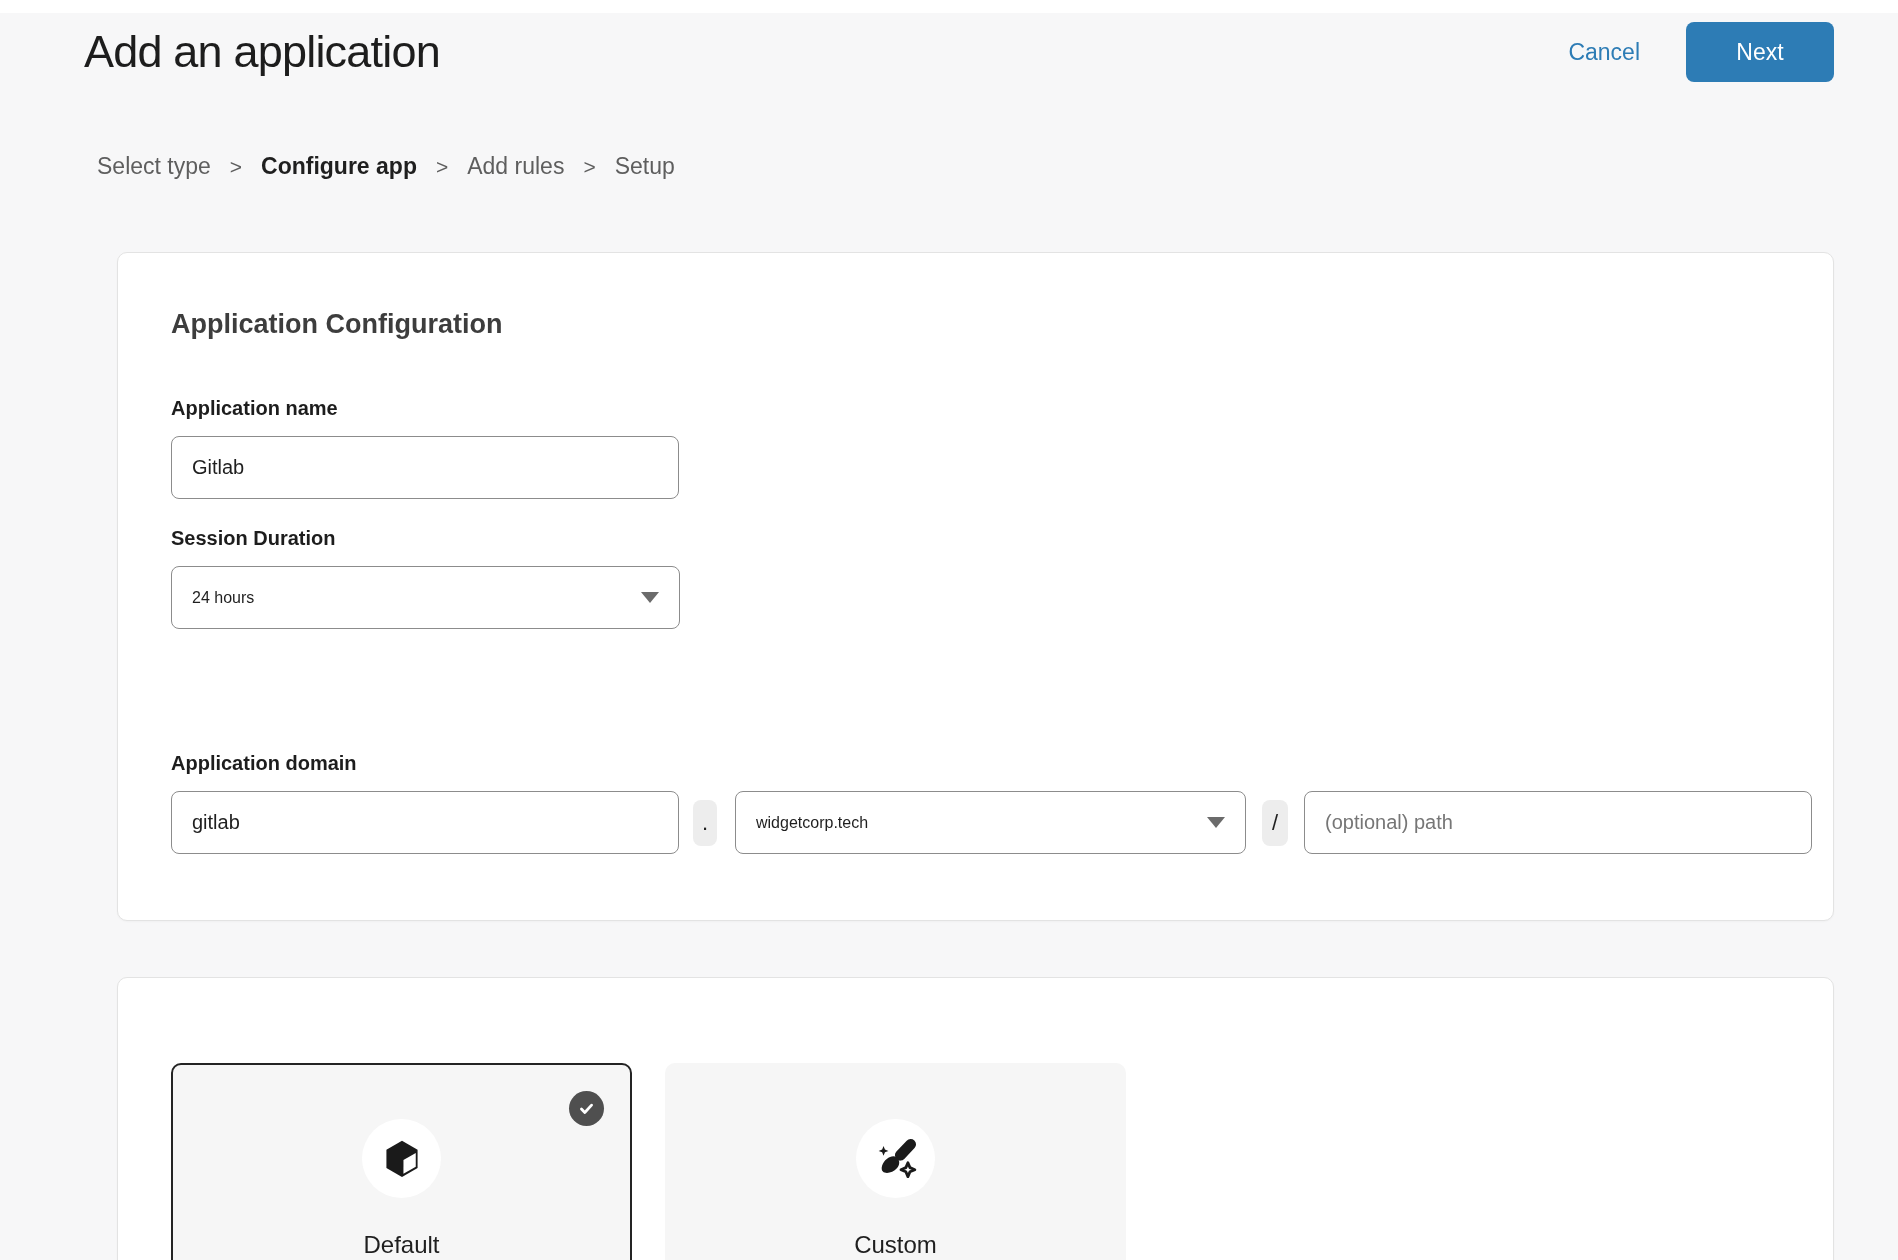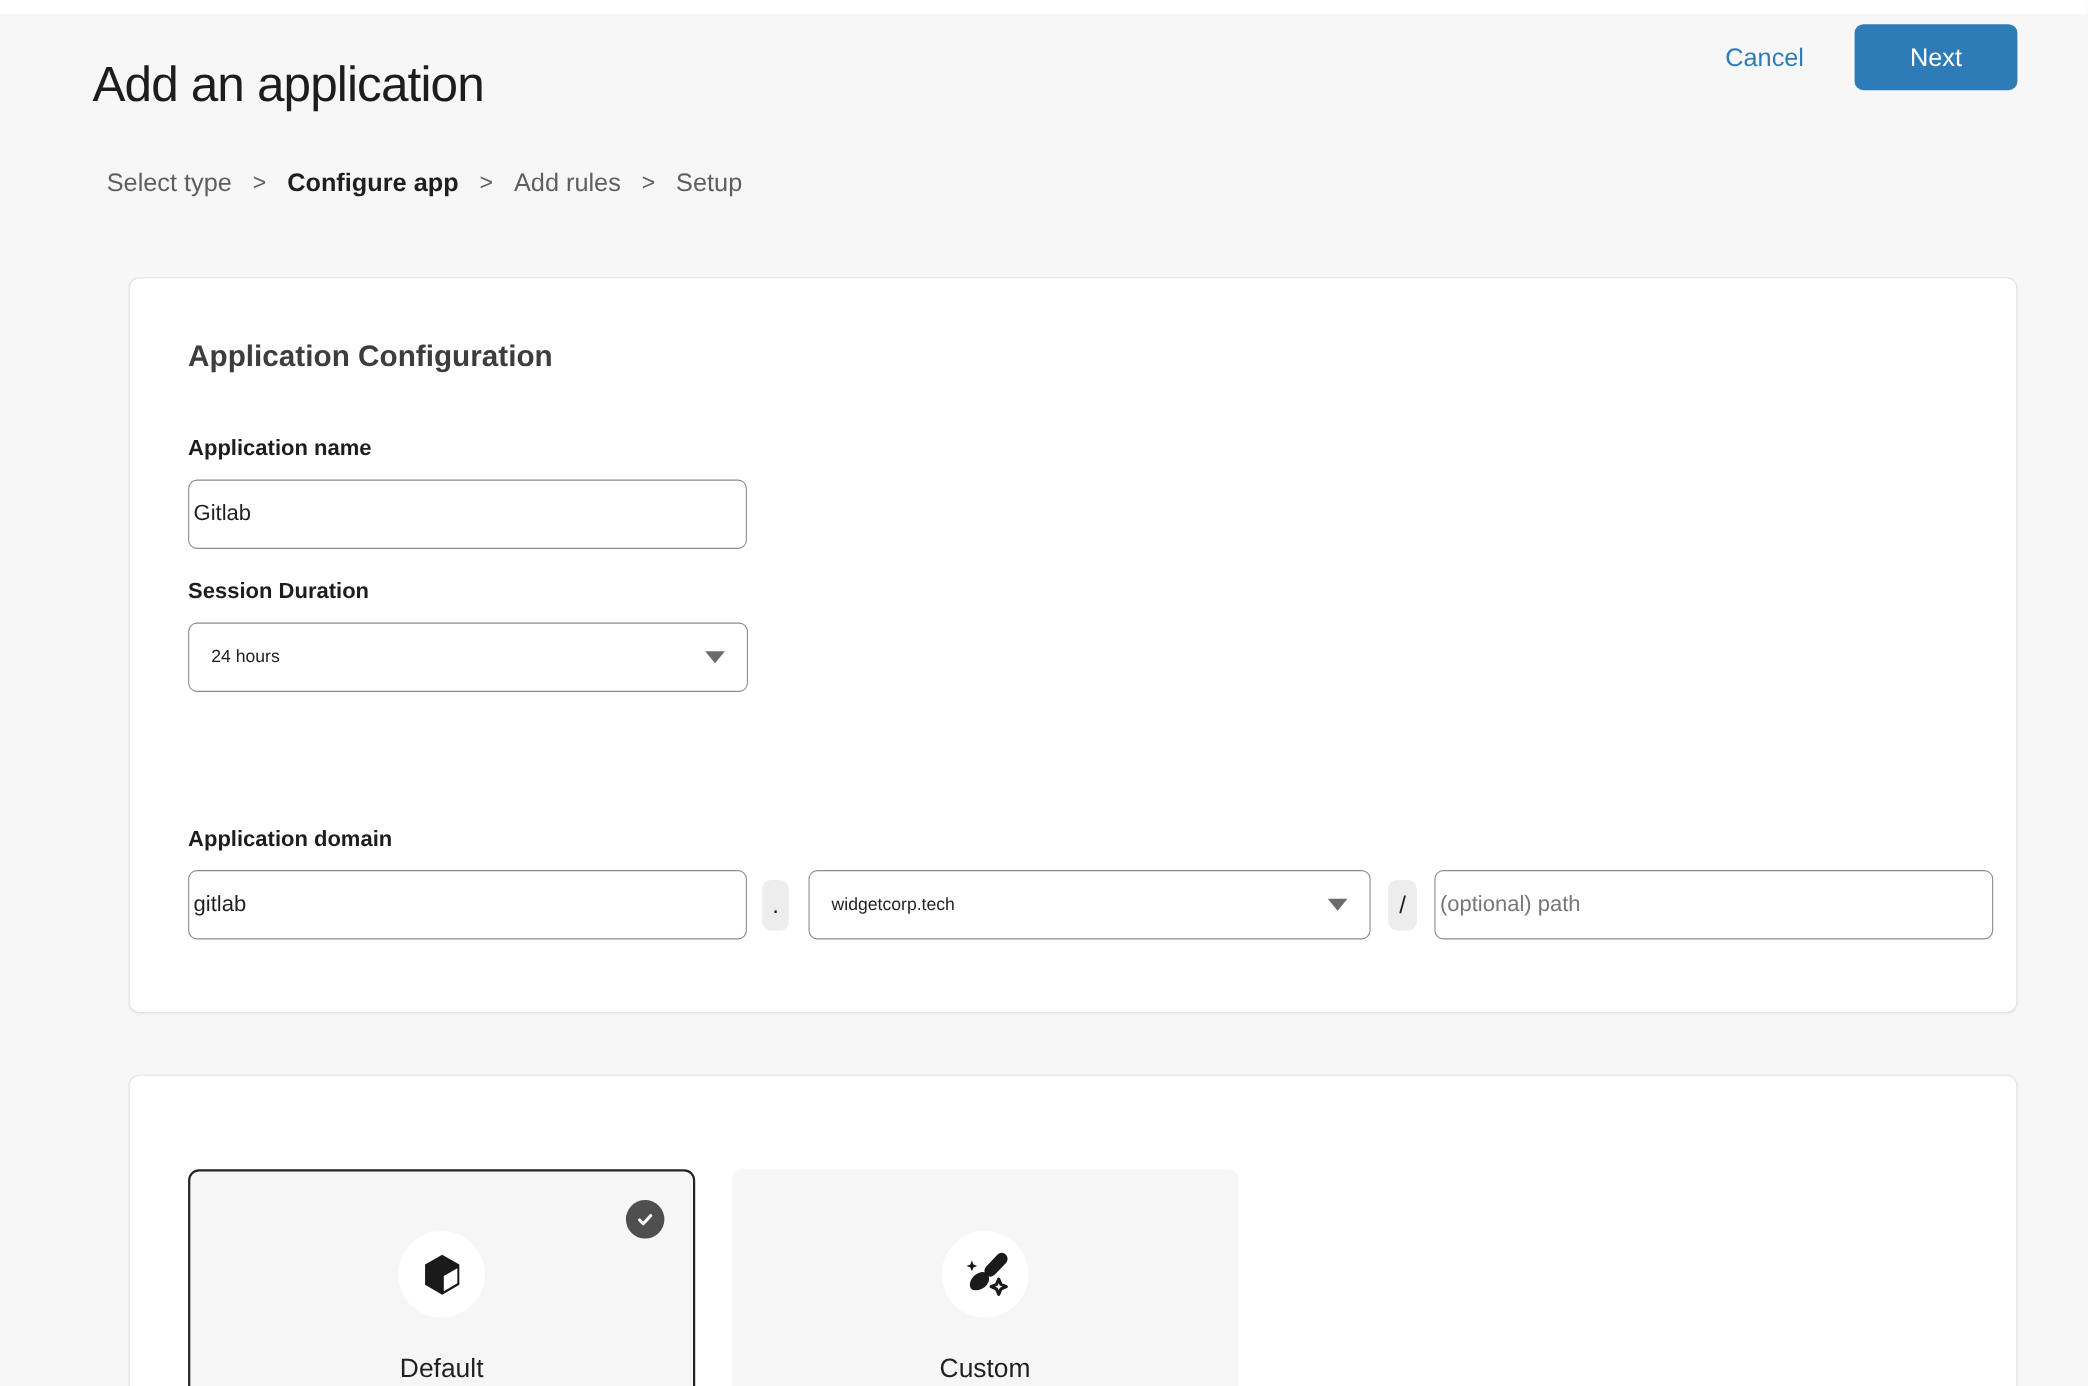--- a/index.html
+++ b/index.html
@@ -21,21 +21,21 @@
   body{
     width:1898px;height:1260px;overflow:hidden;
     background:var(--page-bg);
     font-family:"Liberation Sans", sans-serif;
     color:var(--text-dark);
   }
   .top-strip{height:13px;background:#ffffff;}
   .page{padding:0 64px 0 84px;}
 
   
-  .header{display:flex;justify-content:space-between;margin-top:8px;height:62px;}
+  .header{display:flex;justify-content:space-between;align-items:center;margin-top:8px;height:62px;}
   .page-title{font-size:45px;font-weight:400;letter-spacing:-0.8px;color:var(--text-dark);}
   .actions{display:flex;align-items:center;gap:46px;}
   .cancel-link{color:var(--accent);font-size:23px;cursor:pointer;text-decoration:none;}
   .next-btn{
     background:var(--accent);color:#fff;font-size:23px;border:none;border-radius:8px;
     width:148px;height:60px;display:flex;align-items:center;justify-content:center;
     cursor:pointer;font-family:inherit;
   }
 
   
@@ -55,21 +55,21 @@
   .card-heading{font-size:27px;font-weight:700;color:var(--heading);margin:0;}
 
   
   .field-row{display:flex;gap:25px;margin-top:54px;flex-direction:column;}
   .field-label{font-size:20px;font-weight:700;color:var(--text-dark);line-height:28px;}
   .field .field-label{margin-bottom:14px;}
   .w-name{width:508px;}
   .w-session{width:509px;}
   .text-input{
     width:100%;height:63px;border:1px solid var(--input-border);border-radius:8px;
-    font-size:20px;color:#1f1f1f;padding:0 4px;background:#fff;font-family:inherit;outline:none;
+    font-size:20px;color:#1f1f1f;padding:0 20px;background:#fff;font-family:inherit;outline:none;
   }
   .text-input::placeholder{color:#767676;}
   .select{
     width:100%;height:63px;border:1px solid var(--input-border);border-radius:8px;
     display:flex;align-items:center;justify-content:space-between;
     padding:0 20px;font-size:16px;color:#1f1f1f;background:#fff;cursor:pointer;
   }
   .caret{width:0;height:0;border-left:9px solid transparent;border-right:9px solid transparent;border-top:11px solid #6b6b6b;}
   .domain-label{margin-top:120px;}
   .domain-row{display:flex;align-items:center;margin-top:14px;}

